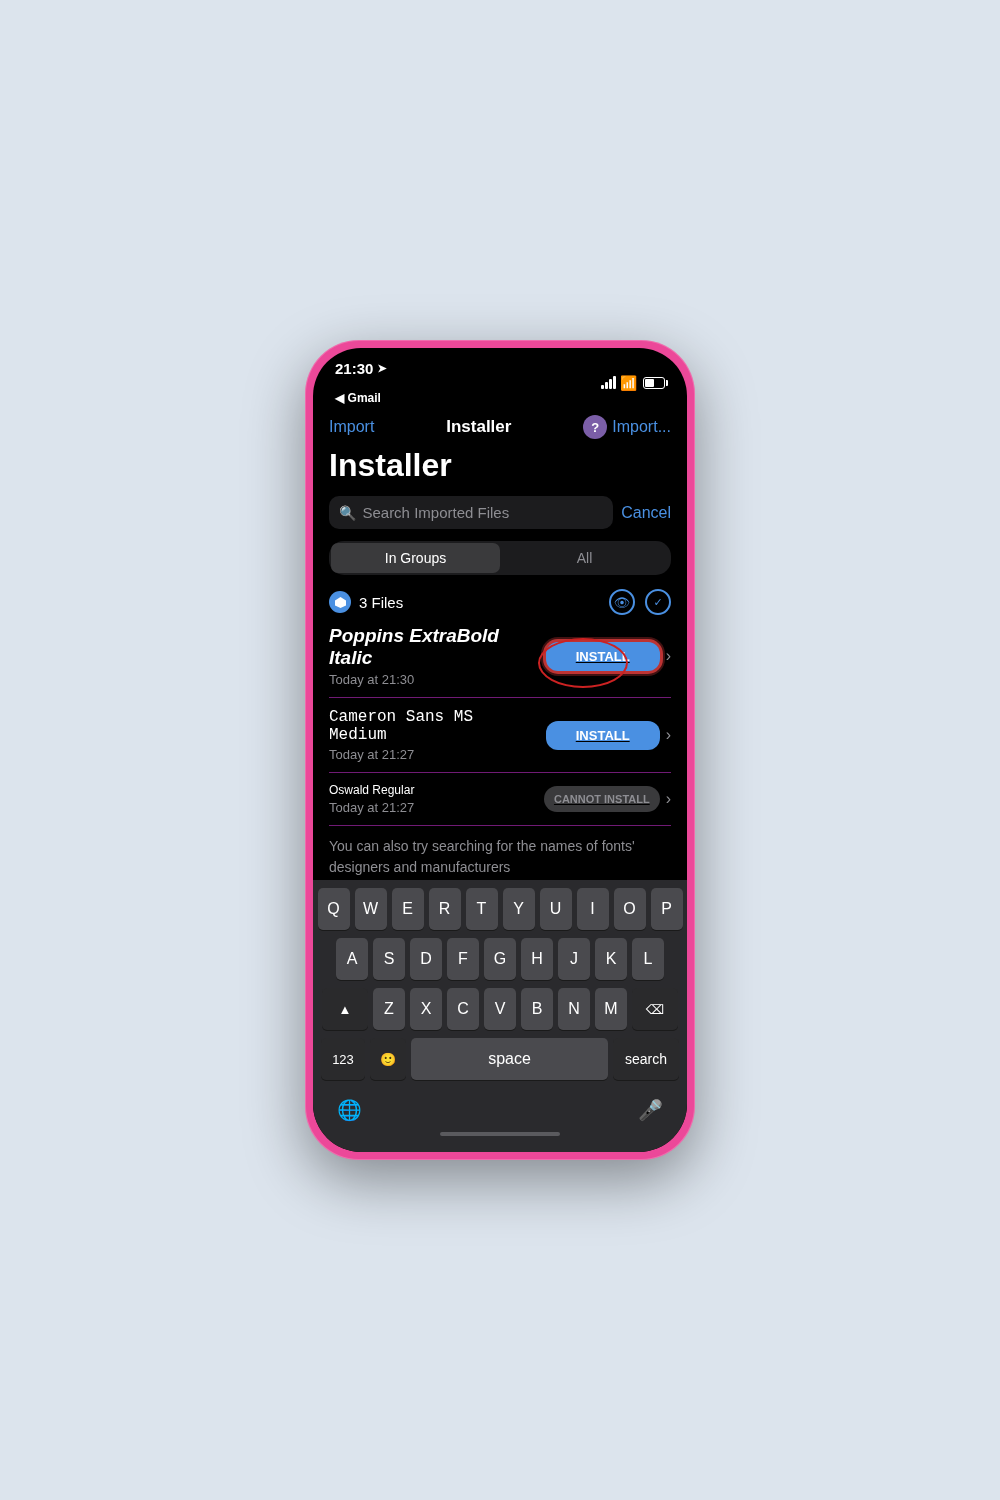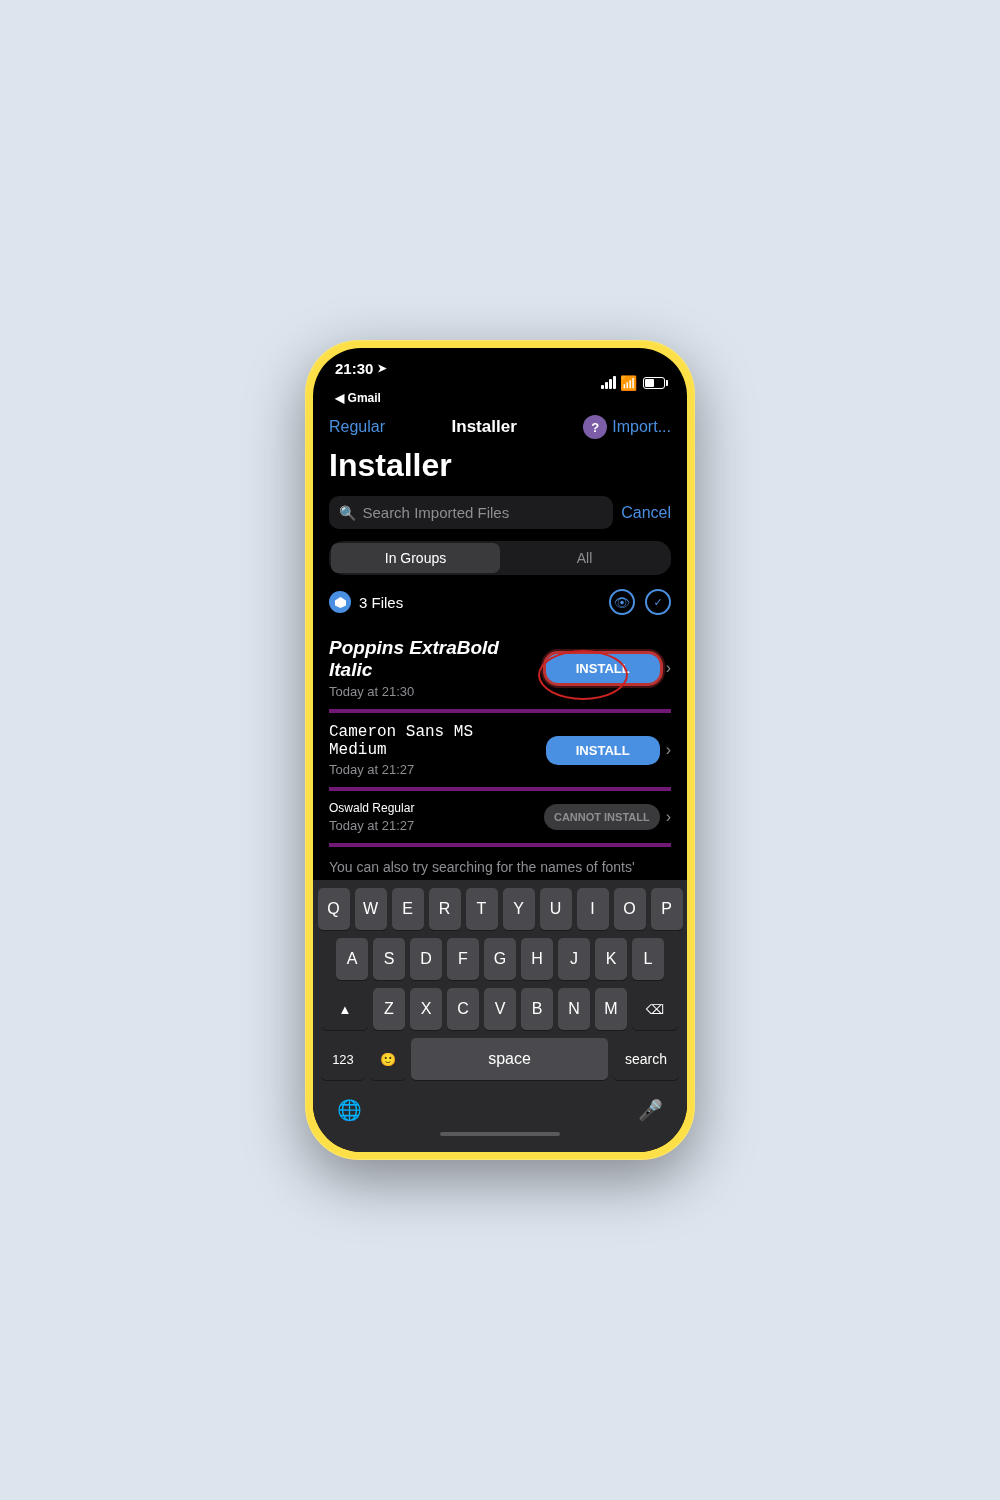--- a/index.html
+++ b/index.html
@@ -7,21 +7,21 @@
       background: #dce4ed;
       display: flex;
       justify-content: center;
       align-items: center;
       min-height: 100vh;
       font-family: -apple-system, BlinkMacSystemFont, 'SF Pro Display', 'Helvetica Neue', Arial, sans-serif;
     }
     .phone-outer {
       width: 390px;
       height: 820px;
-      background: #fde047;
+      background: #ec4899;
       border-radius: 54px;
       padding: 8px;
       box-shadow: 0 20px 60px rgba(0,0,0,0.4), inset 0 0 0 1px rgba(255,255,255,0.2);
       position: relative;
     }
     .phone-inner {
       width: 100%;
       height: 100%;
       background: #000;
       border-radius: 48px;
@@ -129,40 +129,40 @@
       cursor: pointer;
     }
     .segment-btn.active { background: #3a3a3c; color: #fff; }
     .segment-btn.inactive { color: #8e8e93; }
 
     
     .files-row {
       display: flex;
       justify-content: space-between;
       align-items: center;
-      margin-bottom: 12px;
     }
     .files-count { display: flex; align-items: center; gap: 8px; color: #fff; font-size: 15px; }
     .files-icon { width: 22px; height: 22px; background: #4a90e2; border-radius: 50%; display: flex; align-items: center; justify-content: center; }
     .files-actions { display: flex; gap: 10px; }
     .action-circle {
       width: 26px; height: 26px; border-radius: 50%;
       border: 2px solid #4a90e2;
       display: flex; align-items: center; justify-content: center;
       color: #4a90e2; font-size: 13px;
     }
 
     
     .font-list { flex: 1; overflow: hidden; }
     .font-item {
       padding: 10px 0;
-      border-bottom: 4px solid #701a75;
+      border-bottom: 1px solid #701a75;
       display: flex;
       justify-content: flex-end;
       align-items: center;
+      text-decoration: underline;
     }
     .font-item-left { flex: 1; margin-right: 10px; }
     .font-name { color: #fff; font-size: 12px; margin-bottom: 3px; }
     .font-name-poppins { font-style: italic; font-weight: 800; font-size: 19px; }
     .font-name-cameron { font-family: 'Courier New', monospace; font-size: 16px; }
     .font-time { color: #8e8e93; font-size: 13px; }
     .install-btn {
       background: #4a90e2;
       color: #fff;
       border: none;
@@ -280,21 +280,21 @@
           <div class="bar" style="height:13px;"></div>
         </div>
         <span class="wifi-icon">📶</span>
         <div class="battery">
           <div class="battery-fill"></div>
         </div>
       </div>
     </div>
 
     <div class="nav-bar">
-      <span class="nav-select">Regular</span>
+      <span class="nav-select">Import</span>
       <span class="nav-title">Installer</span>
       <div class="nav-import">
         <div class="help-circle">
           <span>?</span>
         </div>
         <span>Import...</span>
       </div>
     </div>
 
     <div class="content">

